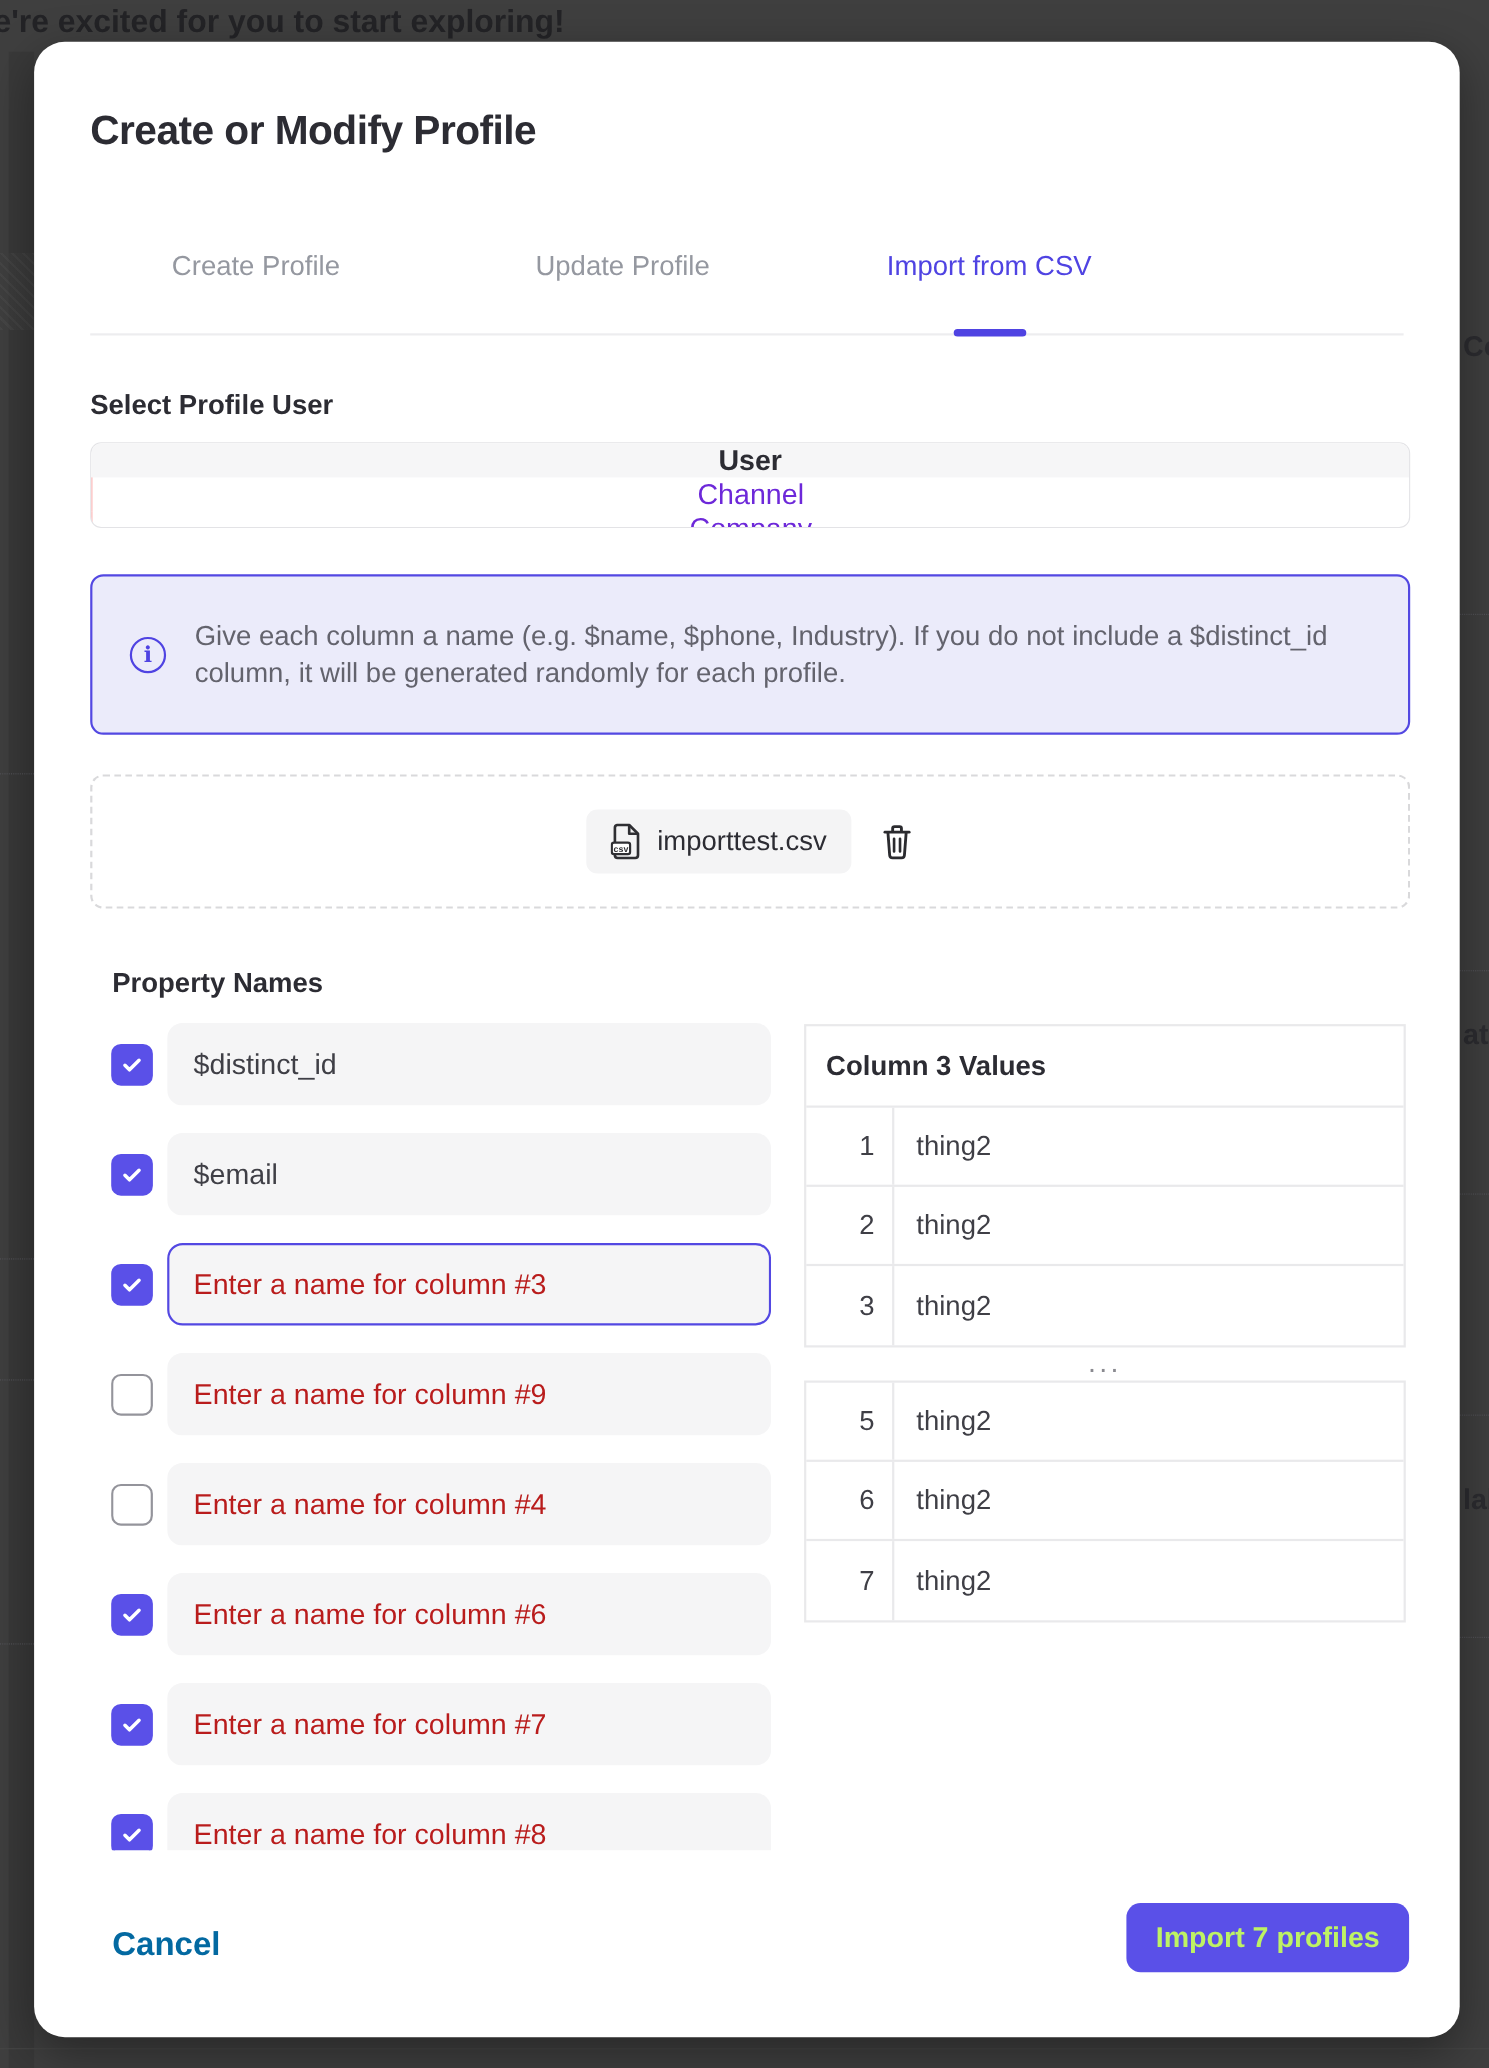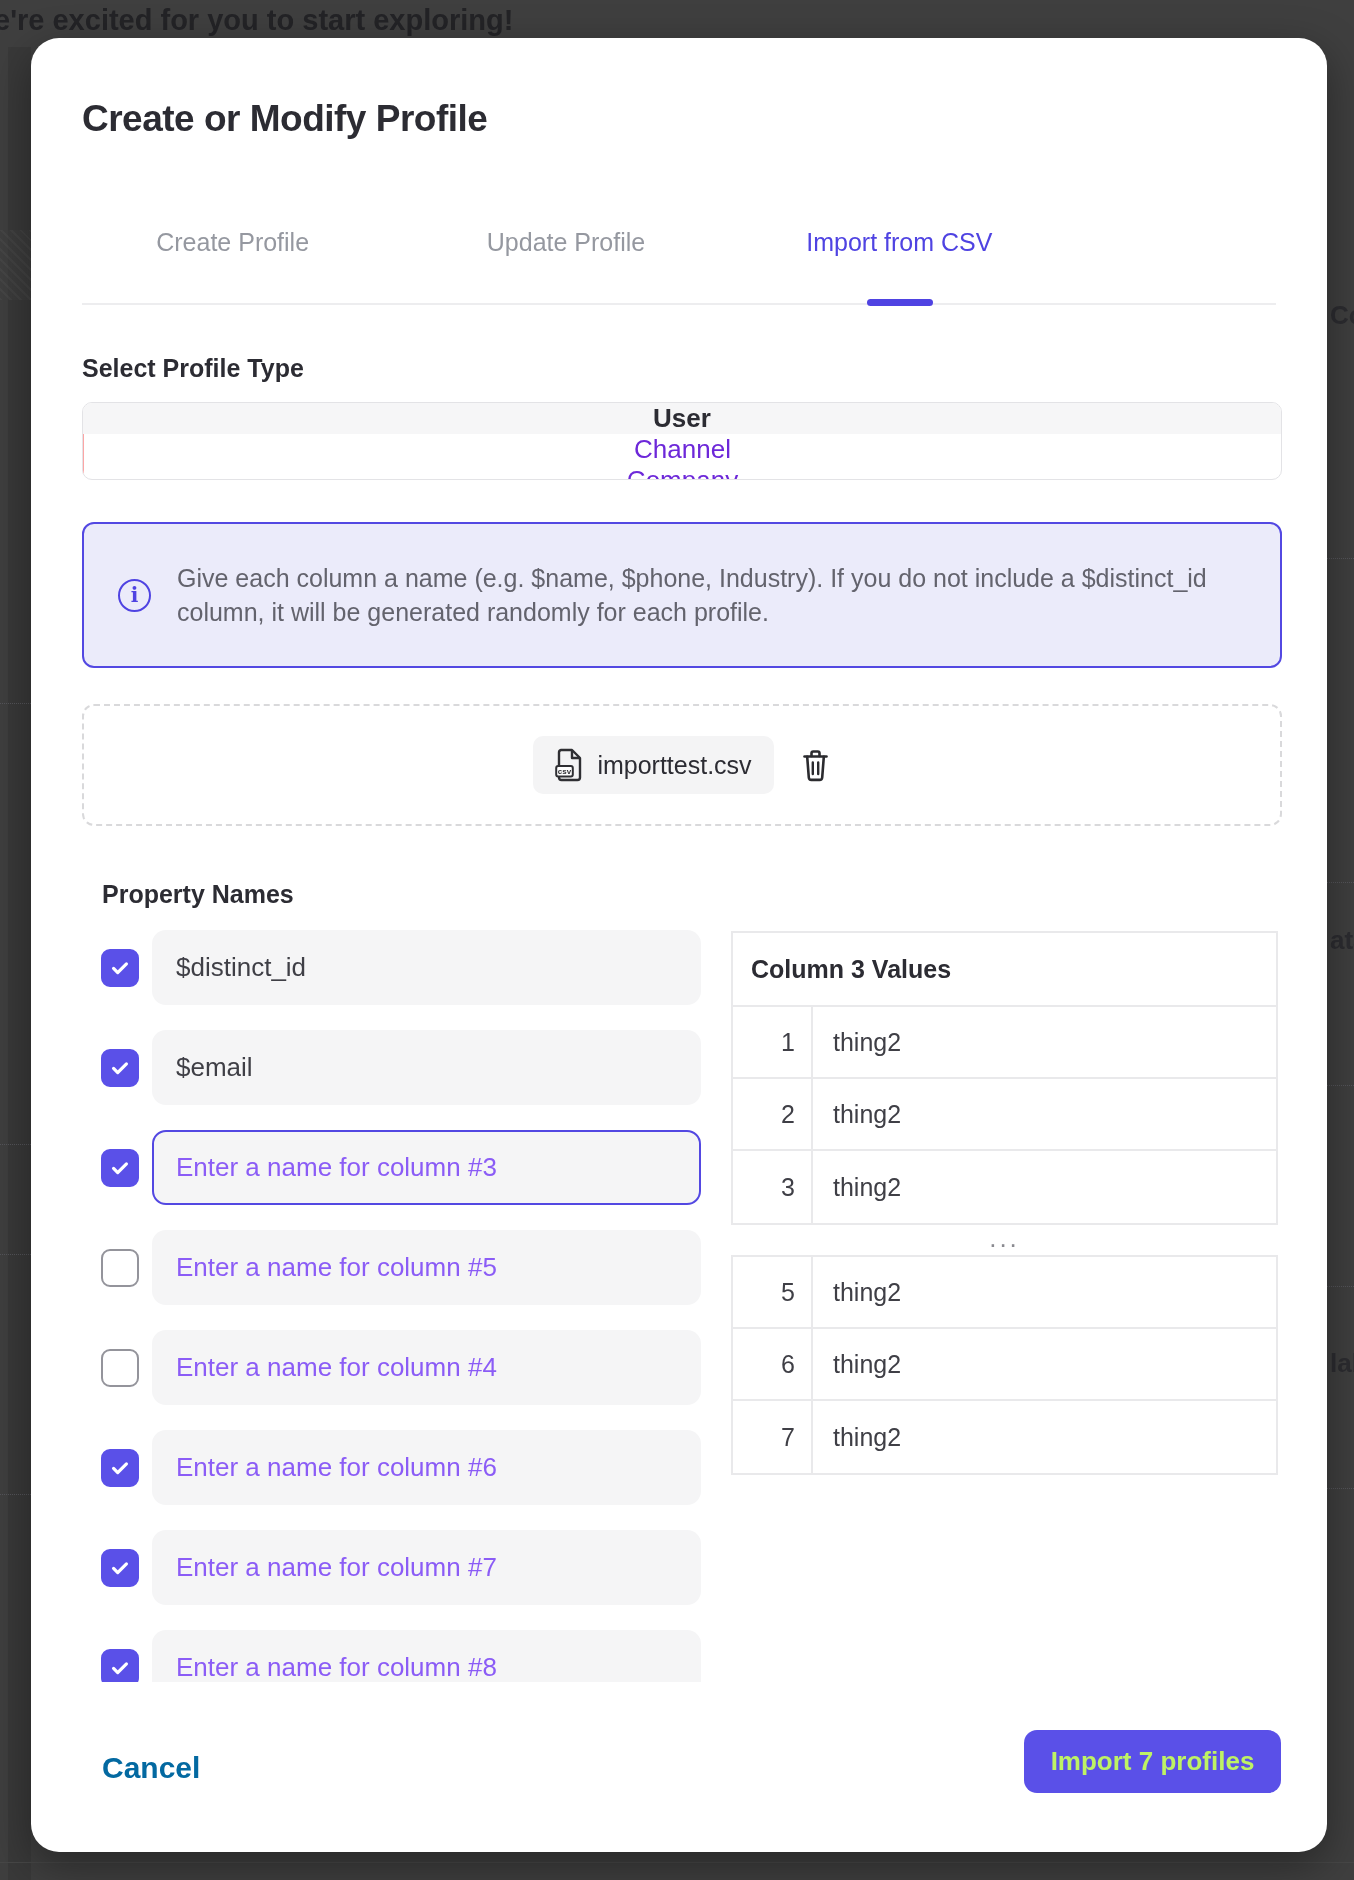--- a/index.html
+++ b/index.html
@@ -83,21 +83,21 @@
     border:2px solid #94949B;background:#fff;
     display:flex;align-items:center;justify-content:center;cursor:pointer;
   }
   .checkbox svg{display:none;}
   .checkbox.checked{background:#5A50E8;border-color:#5A50E8;}
   .checkbox.checked svg{display:block;}
   .prop-input{
     flex:1;height:75px;background:#F5F5F6;border-radius:14px;border:2px solid transparent;
     display:flex;align-items:center;padding:0 22px;font-size:26px;color:#3F3F46;cursor:text;
   }
-  .prop-input.placeholder{color:#8b5cf6;}
+  .prop-input.placeholder{color:#b91c1c;}
   .prop-input.focused{border-color:#5348E2;}
   
   .tbl-wrap{position:absolute;left:700px;top:893px;width:547px;border-radius:27px;}
   .tbl{border:2px solid #E9E9EB;background:#fff;}
   .tbl-header{
     height:74px;display:flex;align-items:center;padding-left:18px;
     font-size:25px;font-weight:bold;color:#2c2c33;border-bottom:2px solid #E9E9EB;
   }
   .tbl-row{height:72px;display:flex;border-bottom:2px solid #E9E9EB;}
   .tbl-row:last-child{border-bottom:none;}
@@ -145,21 +145,21 @@
   <div class="title">Create or Modify Profile</div>
 
   <div class="tabs">
     <div class="tab">Create Profile</div>
     <div class="tab">Update Profile</div>
     <div class="tab active">Import from CSV</div>
   </div>
   <div class="tabs-divider"></div>
   <div class="tab-underline"></div>
 
-  <div class="select-label">Select Profile Type</div>
+  <div class="select-label">Select Profile User</div>
   <div class="seg">
     <div class="seg-opt selected">User</div>
     <div class="seg-opt">Channel</div>
     <div class="seg-opt">Company</div>
     <div class="seg-opt">Conversation</div>
   </div>
 
   <div class="info">
     <span class="info-icon">i</span>
     <span class="info-text">Give each column a name (e.g. $name, $phone, Industry). If you do not include a $distinct_id column, it will be generated randomly for each profile.</span>
@@ -221,21 +221,21 @@
       </span>
       <div class="prop-input placeholder focused">
         <span>Enter a name for column #3</span>
       </div>
     </div>
     <div class="prop-row">
       <span class="checkbox">
         
       </span>
       <div class="prop-input placeholder">
-        <span>Enter a name for column #5</span>
+        <span>Enter a name for column #9</span>
       </div>
     </div>
     <div class="prop-row">
       <span class="checkbox">
         
       </span>
       <div class="prop-input placeholder">
         <span>Enter a name for column #4</span>
       </div>
     </div>

